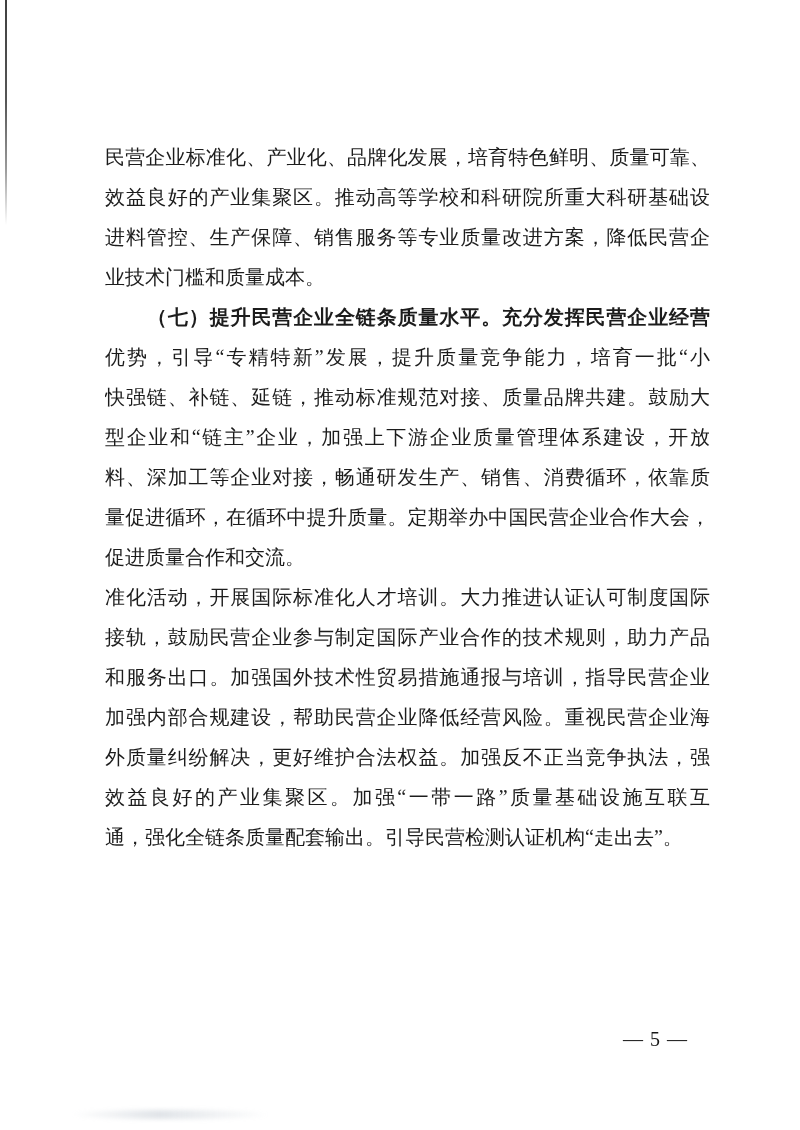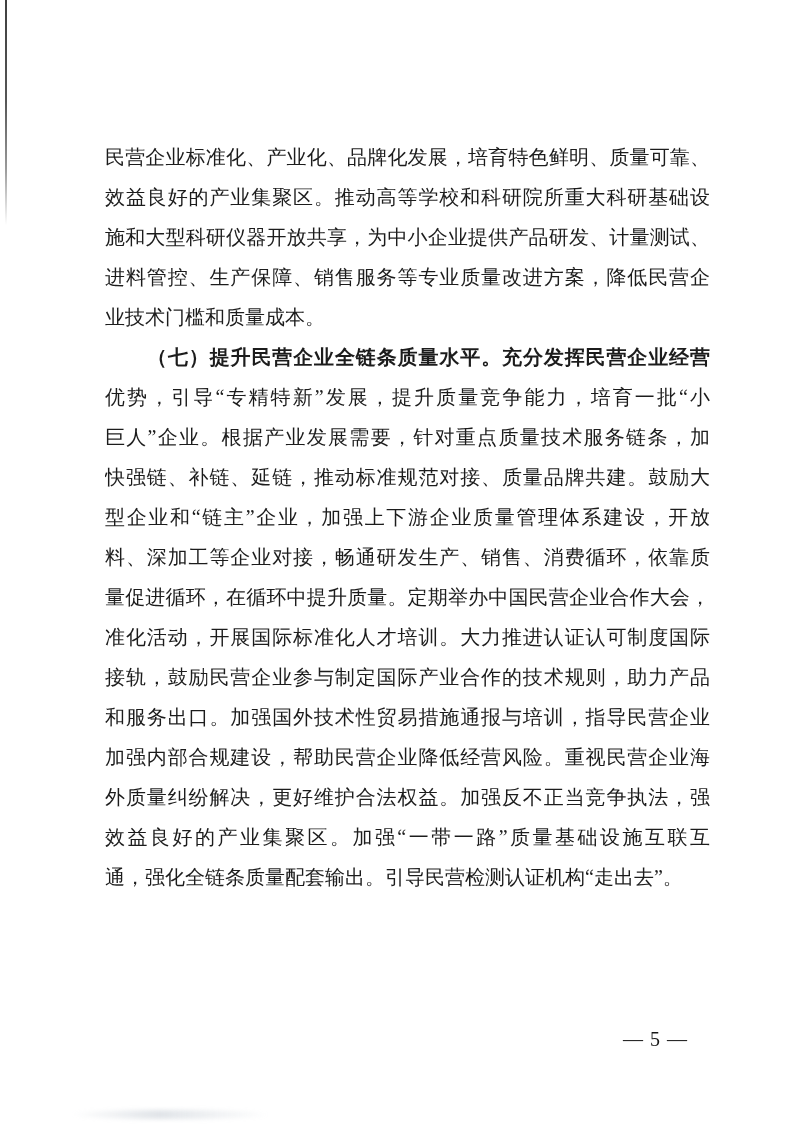--- a/index.html
+++ b/index.html
@@ -77,32 +77,31 @@
 </head>
 <body>
 
 <div class="edge-line"></div>
 <div class="smudge-bottom"></div>
 
 <div class="doc-body">
     <div class="paragraph">
       <div class="line">民营企业标准化、产业化、品牌化发展，培育特色鲜明、质量可靠、</div>
       <div class="line">效益良好的产业集聚区。推动高等学校和科研院所重大科研基础设</div>
-      <div class="line">施和大型科研仪器开放共享，为中小企业提供产品研发、计量测试、</div>
       <div class="line">进料管控、生产保障、销售服务等专业质量改进方案，降低民营企</div>
       <div class="line para-end">业技术门槛和质量成本。</div>
     </div>
     <div class="paragraph">
       <div class="line indented">（七）提升民营企业全链条质量水平。充分发挥民营企业经营</div>
       <div class="line">优势，引导“专精特新”发展，提升质量竞争能力，培育一批“小</div>
-      <div class="line">巨人”企业。根据产业发展需要，针对重点质量技术服务链条，加</div>
       <div class="line">快强链、补链、延链，推动标准规范对接、质量品牌共建。鼓励大</div>
       <div class="line">型企业和“链主”企业，加强上下游企业质量管理体系建设，开放</div>
       <div class="line">料、深加工等企业对接，畅通研发生产、销售、消费循环，依靠质</div>
       <div class="line">量促进循环，在循环中提升质量。定期举办中国民营企业合作大会，</div>
+      <div class="line para-end">促进质量合作和交流。</div>
     </div>
     <div class="paragraph">
       <div class="line">准化活动，开展国际标准化人才培训。大力推进认证认可制度国际</div>
       <div class="line">接轨，鼓励民营企业参与制定国际产业合作的技术规则，助力产品</div>
       <div class="line">和服务出口。加强国外技术性贸易措施通报与培训，指导民营企业</div>
       <div class="line">加强内部合规建设，帮助民营企业降低经营风险。重视民营企业海</div>
       <div class="line">外质量纠纷解决，更好维护合法权益。加强反不正当竞争执法，强</div>
       <div class="line">效益良好的产业集聚区。加强“一带一路”质量基础设施互联互</div>
       <div class="line para-end">通，强化全链条质量配套输出。引导民营检测认证机构“走出去”。</div>
     </div>

